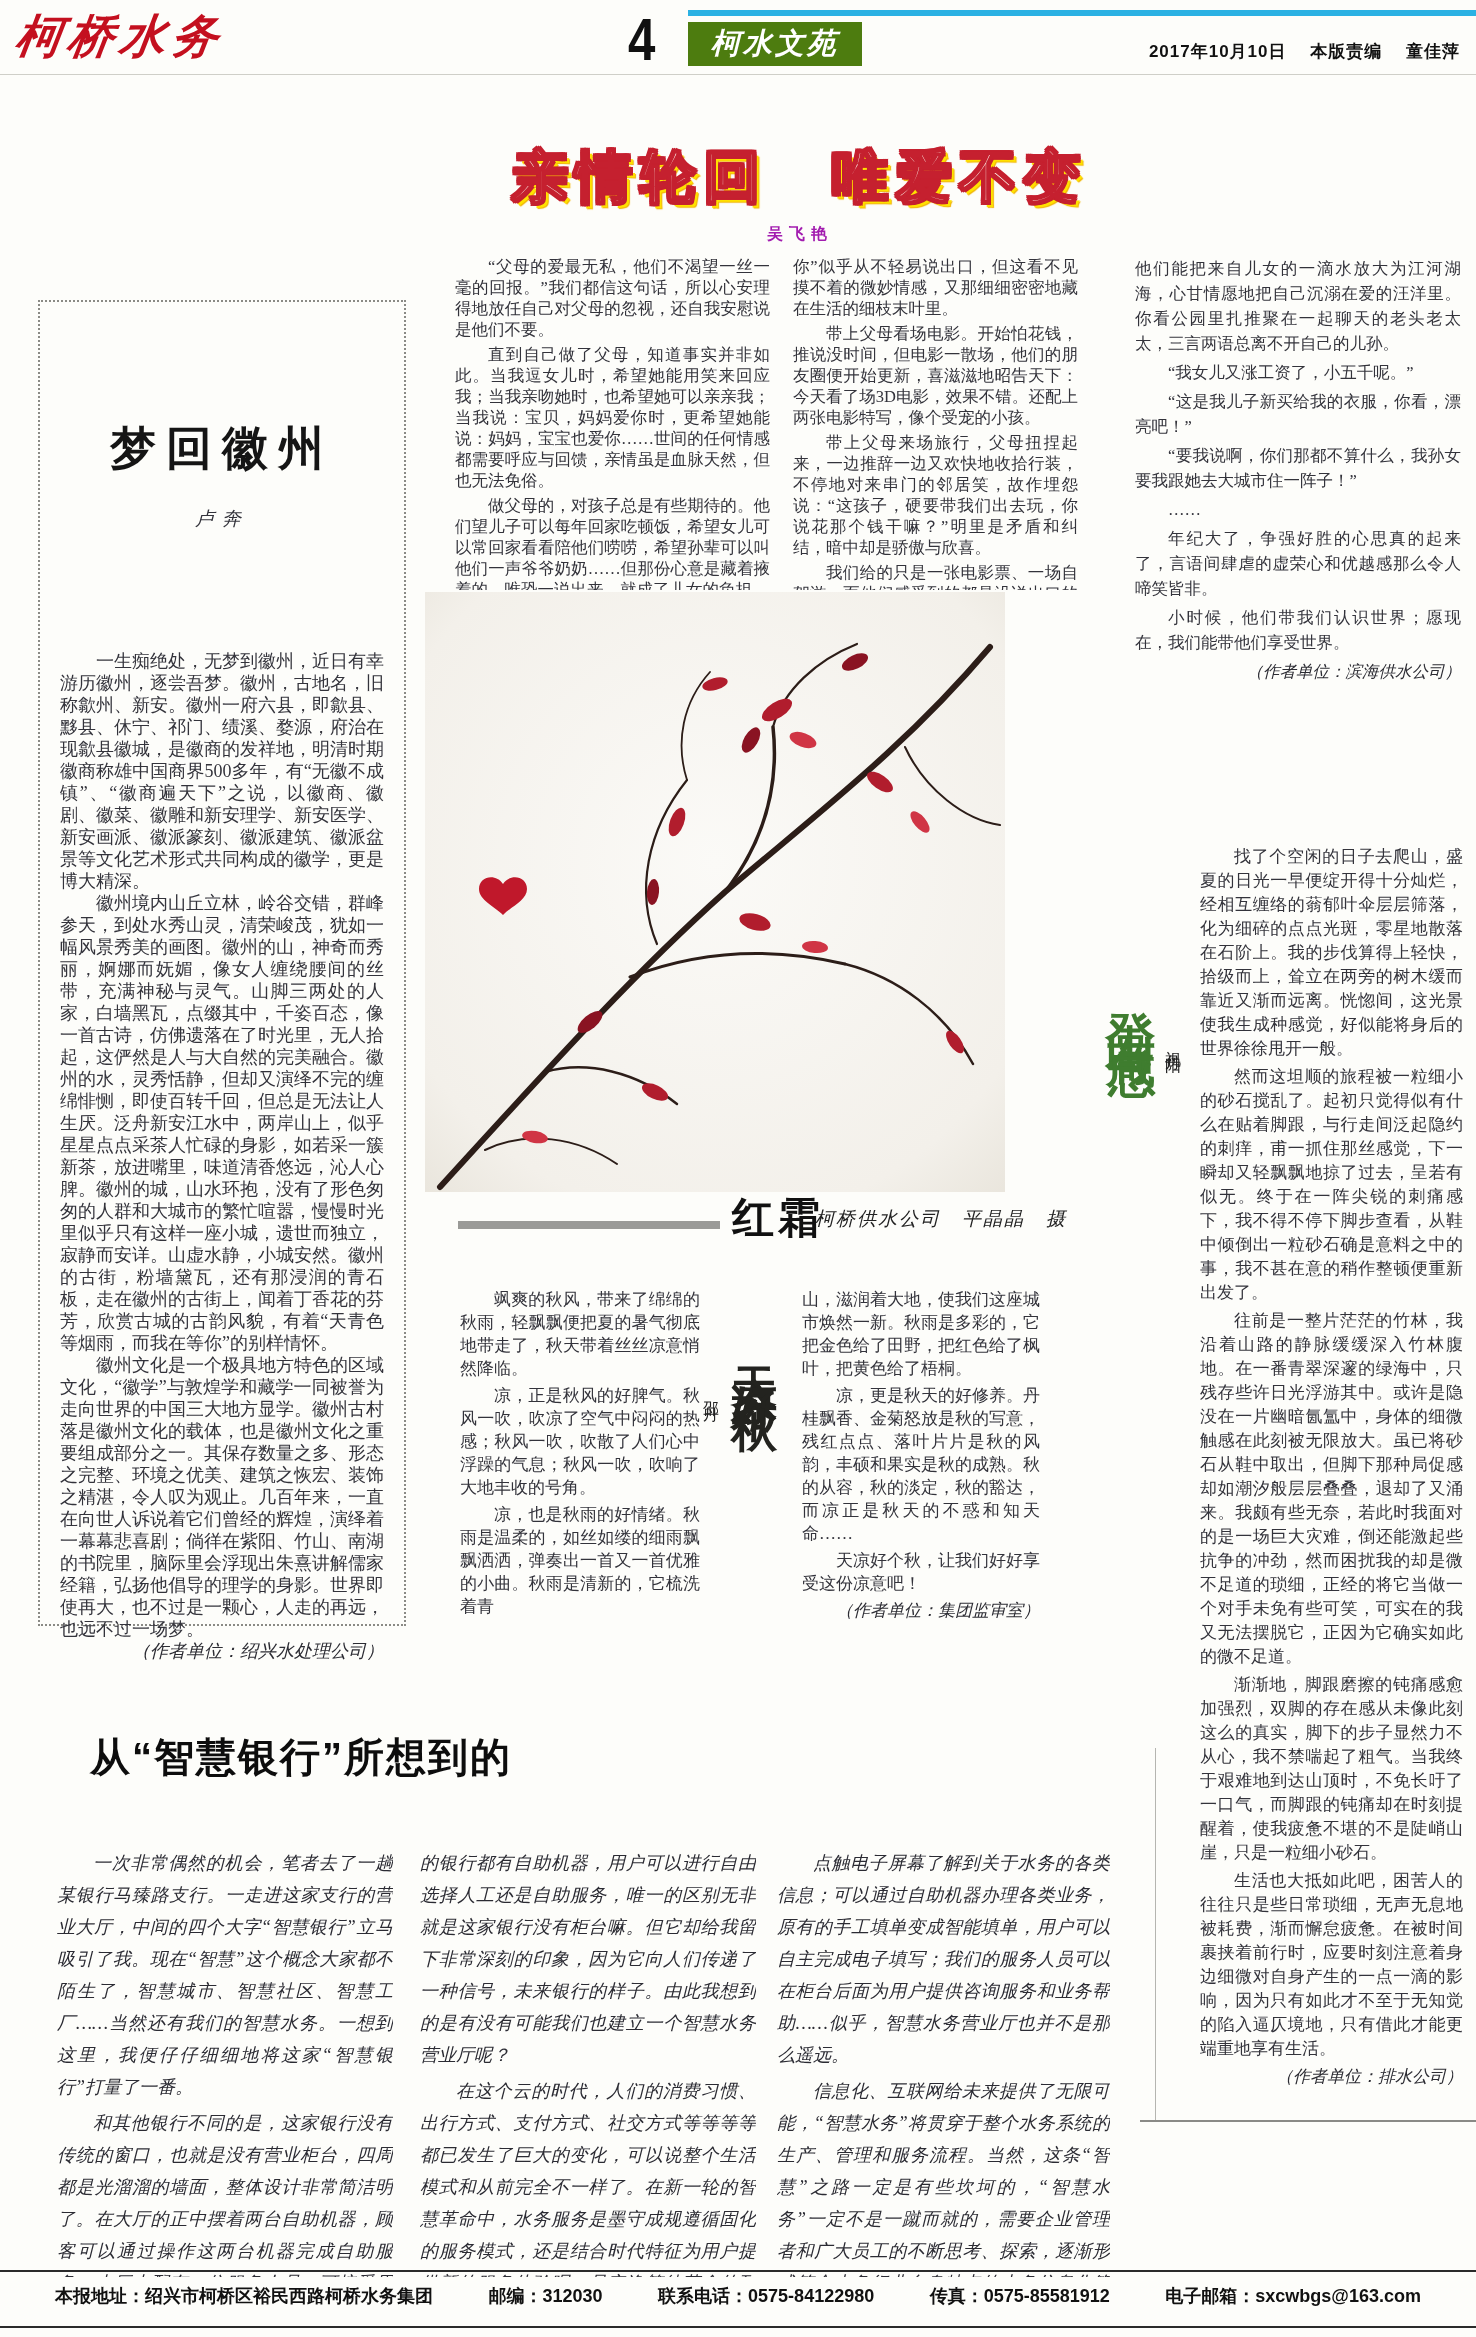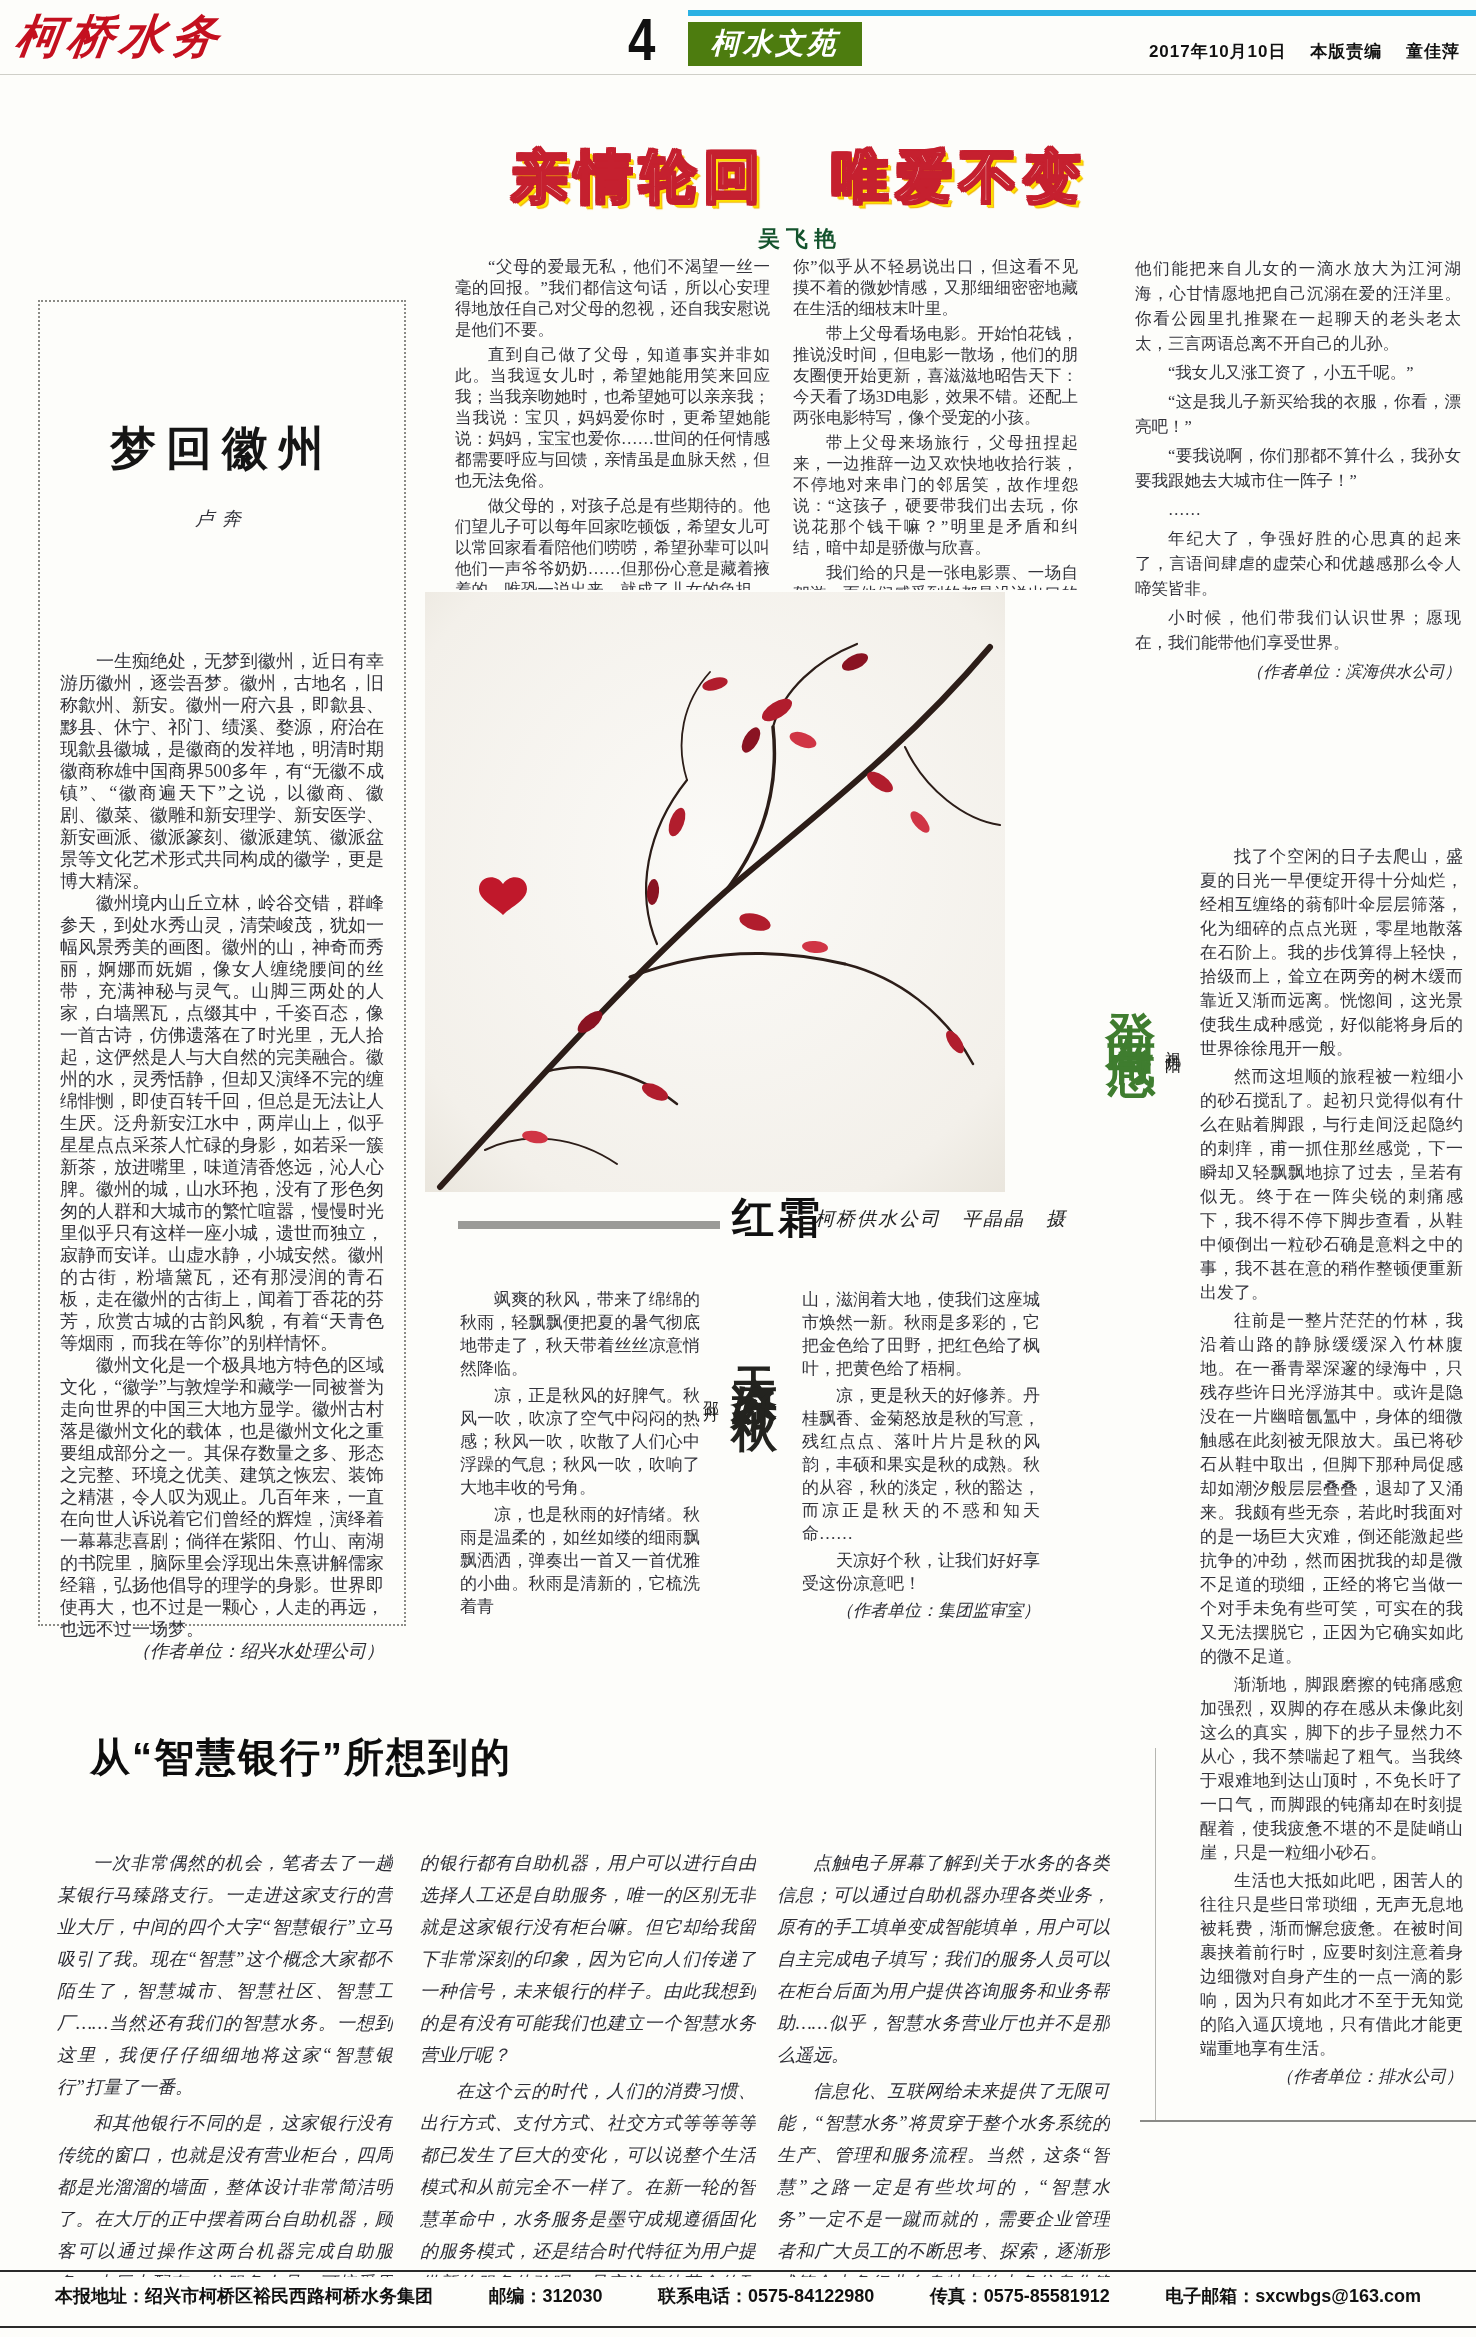--- a/index.html
+++ b/index.html
@@ -18,21 +18,21 @@
   .dateline{font-family:"Liberation Sans",sans-serif;font-weight:bold;font-size:17px;color:#111;
             text-align:right;letter-spacing:1px;}
   .hrule{background:#cfcfc8;height:1px;}
   
   .feature-title{font-family:"Liberation Sans",sans-serif;font-weight:bold;font-size:56px;
       letter-spacing:8px;color:#fffdf2;text-align:center;
       -webkit-text-stroke:2px #c5202f;
       text-shadow:2px 0 0 #c5202f,-2px 0 0 #c5202f,0 2px 0 #c5202f,0 -2px 0 #c5202f,
                   2px 2px 0 #c5202f,-2px 2px 0 #c5202f,2px -2px 0 #c5202f,-2px -2px 0 #c5202f,
                   4px 4px 0 #ffe100,5px 5px 1px #f0b400;}
-  .feature-author{font-size:22px;text-align:center;font-weight:bold;color:#14532d;letter-spacing:6px;}
+  .feature-author{font-size:16px;text-align:center;font-weight:bold;color:#a21caf;letter-spacing:6px;}
   
   .col p{margin:0 0 4px 0;text-indent:2em;text-align:justify;}
   .sig{text-indent:0 !important;text-align:right !important;font-style:italic;color:#2c2c33;}
   .topcol{font-size:16.5px;line-height:21px;}
   .topcolC{font-size:16.5px;line-height:25px;}
   
   .dotbox{border:2px dotted #8a8a85;box-sizing:border-box;padding:0 20px;}
   .dream-title{font-family:"Liberation Sans",sans-serif;font-weight:bold;font-size:46px;color:#151515;
                letter-spacing:10px;text-align:center;margin-top:116px;}
   .dream-author{font-style:italic;font-size:19px;text-align:center;margin-top:26px;letter-spacing:8px;}

